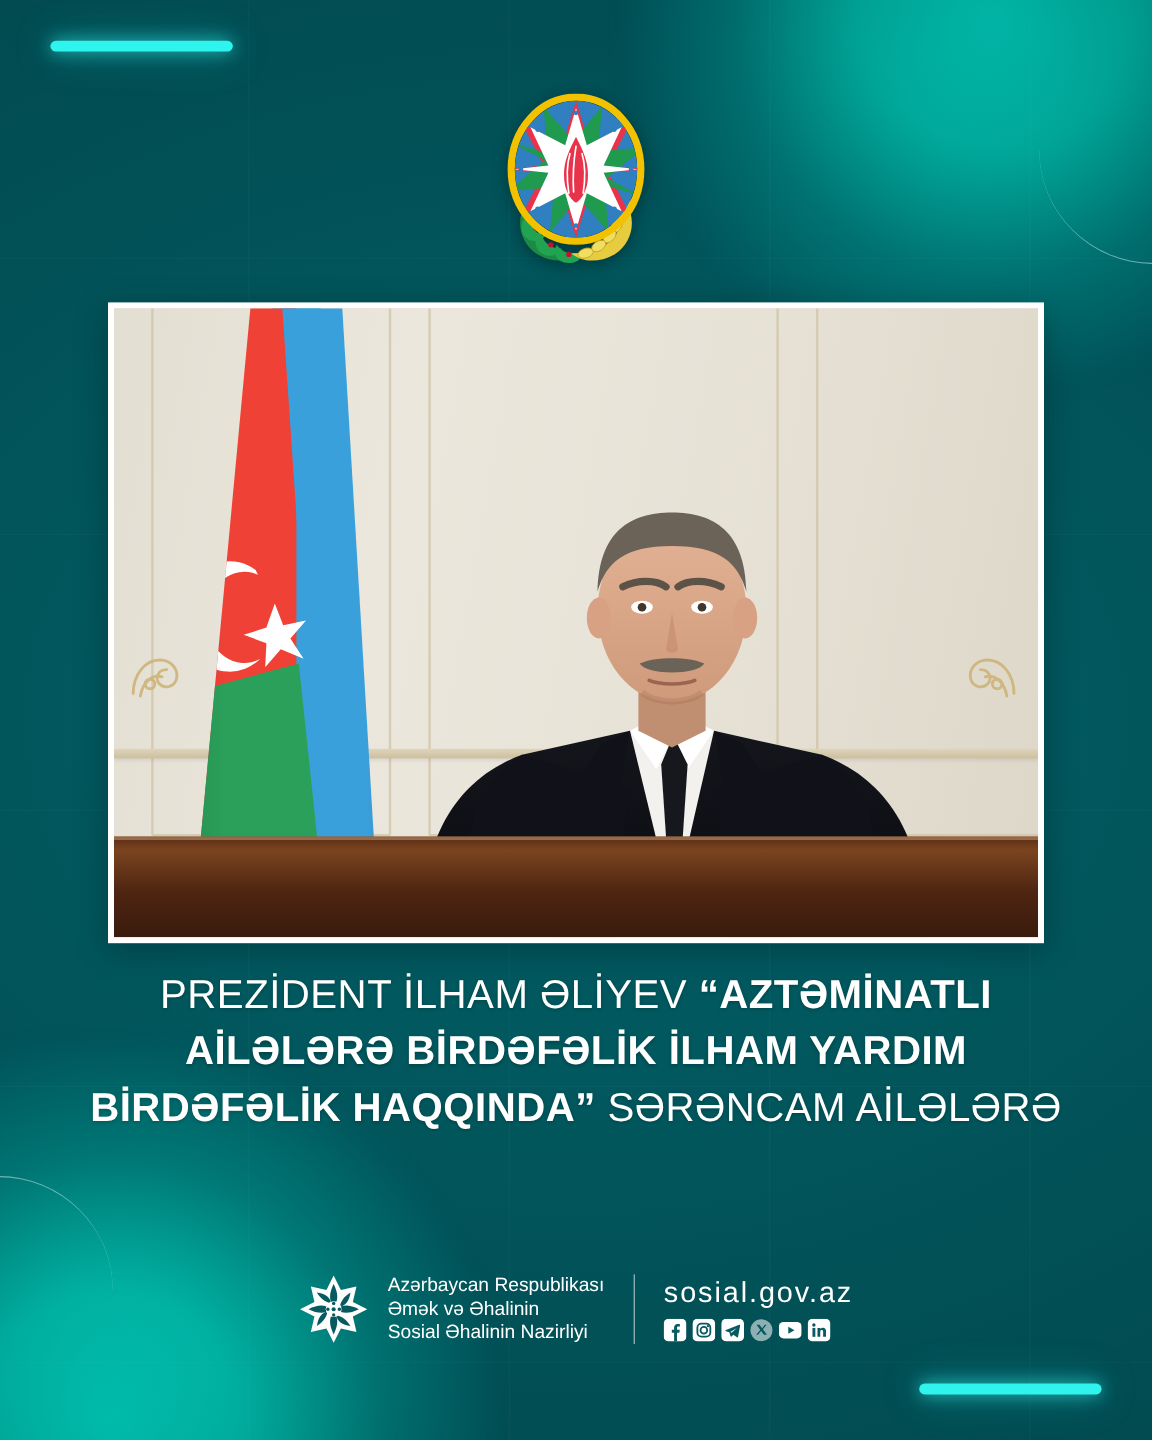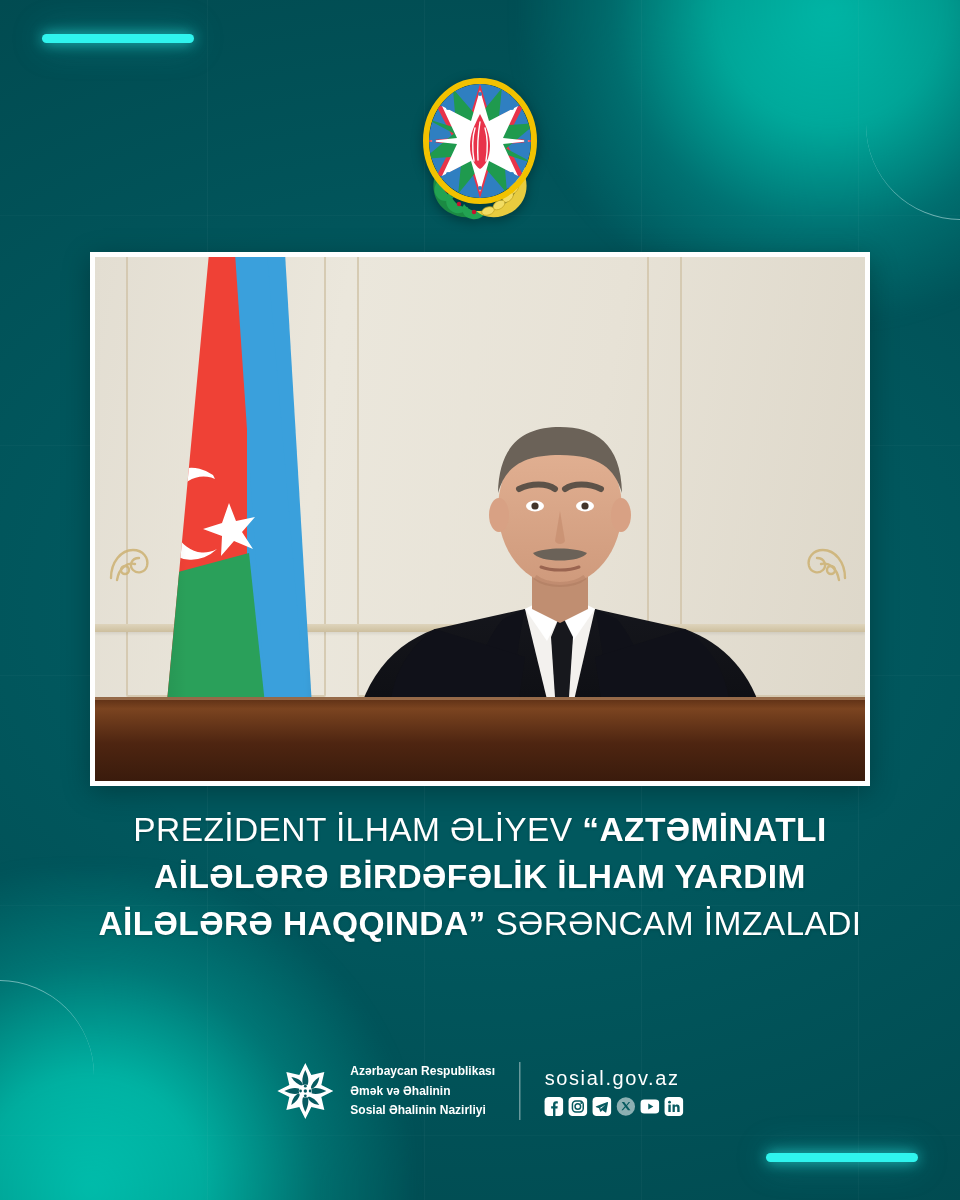--- a/index.html
+++ b/index.html
@@ -182,34 +182,34 @@
     left:50%; top:1062px;
     transform:translateX(-50%);
     display:flex;
     align-items:center;
     gap:16px;
     color:#ffffff;
   }
   .min-logo { width:58px; height:58px; flex:none; }
   .min-logo svg { width:100%; height:100%; display:block; }
   .min-text {
-    font-size:12px;
+    font-size:16px;
     line-height:19.5px;
-    font-weight:700;
+    font-weight:400;
     white-space:nowrap;
   }
   .divider {
     width:1.6px; height:58px;
     background:rgba(255,255,255,0.62);
     margin:0 8px;
     flex:none;
   }
   .site-col { display:flex; flex-direction:column; gap:7px; }
   .site-url {
-    font-size:20px;
+    font-size:24px;
     letter-spacing:1.6px;
     font-weight:400;
   }
   .socials { display:flex; gap:5px; align-items:center; }
   .soc {
     width:19px; height:19px;
     display:flex; align-items:center; justify-content:center;
     flex:none;
   }
   .soc svg { width:19px; height:19px; display:block; }
@@ -421,21 +421,21 @@
         </svg>
       </div>
 
       <div class="desk"></div>
     </div>
   </div>
 
   <div class="headline" id="headline">
       <span class="ln"><span>PREZİDENT İLHAM ƏLİYEV </span><b>“AZTƏMİNATLI</b></span>
       <span class="ln"><b>AİLƏLƏRƏ BİRDƏFƏLİK İLHAM YARDIM</b></span>
-      <span class="ln"><b>AİLƏLƏRƏ HAQQINDA” </b><span>SƏRƏNCAM İMZALADI</span></span>
+      <span class="ln"><b>BİRDƏFƏLİK HAQQINDA” </b><span>SƏRƏNCAM AİLƏLƏRƏ</span></span>
     </div>
 
   <div class="footer">
 
     <div class="min-logo">
       <svg viewBox="0 0 58 58" xmlns="http://www.w3.org/2000/svg">
         <g fill="#ffffff">
           <path d="M29 1 L35 13 L48 10 L45 23 L57 29 L45 35 L48 48 L35 45 L29 57 L23 45 L10 48 L13 35 L1 29 L13 23 L10 10 L23 13 Z"></path>
         </g>
         <g fill="#075a60">

